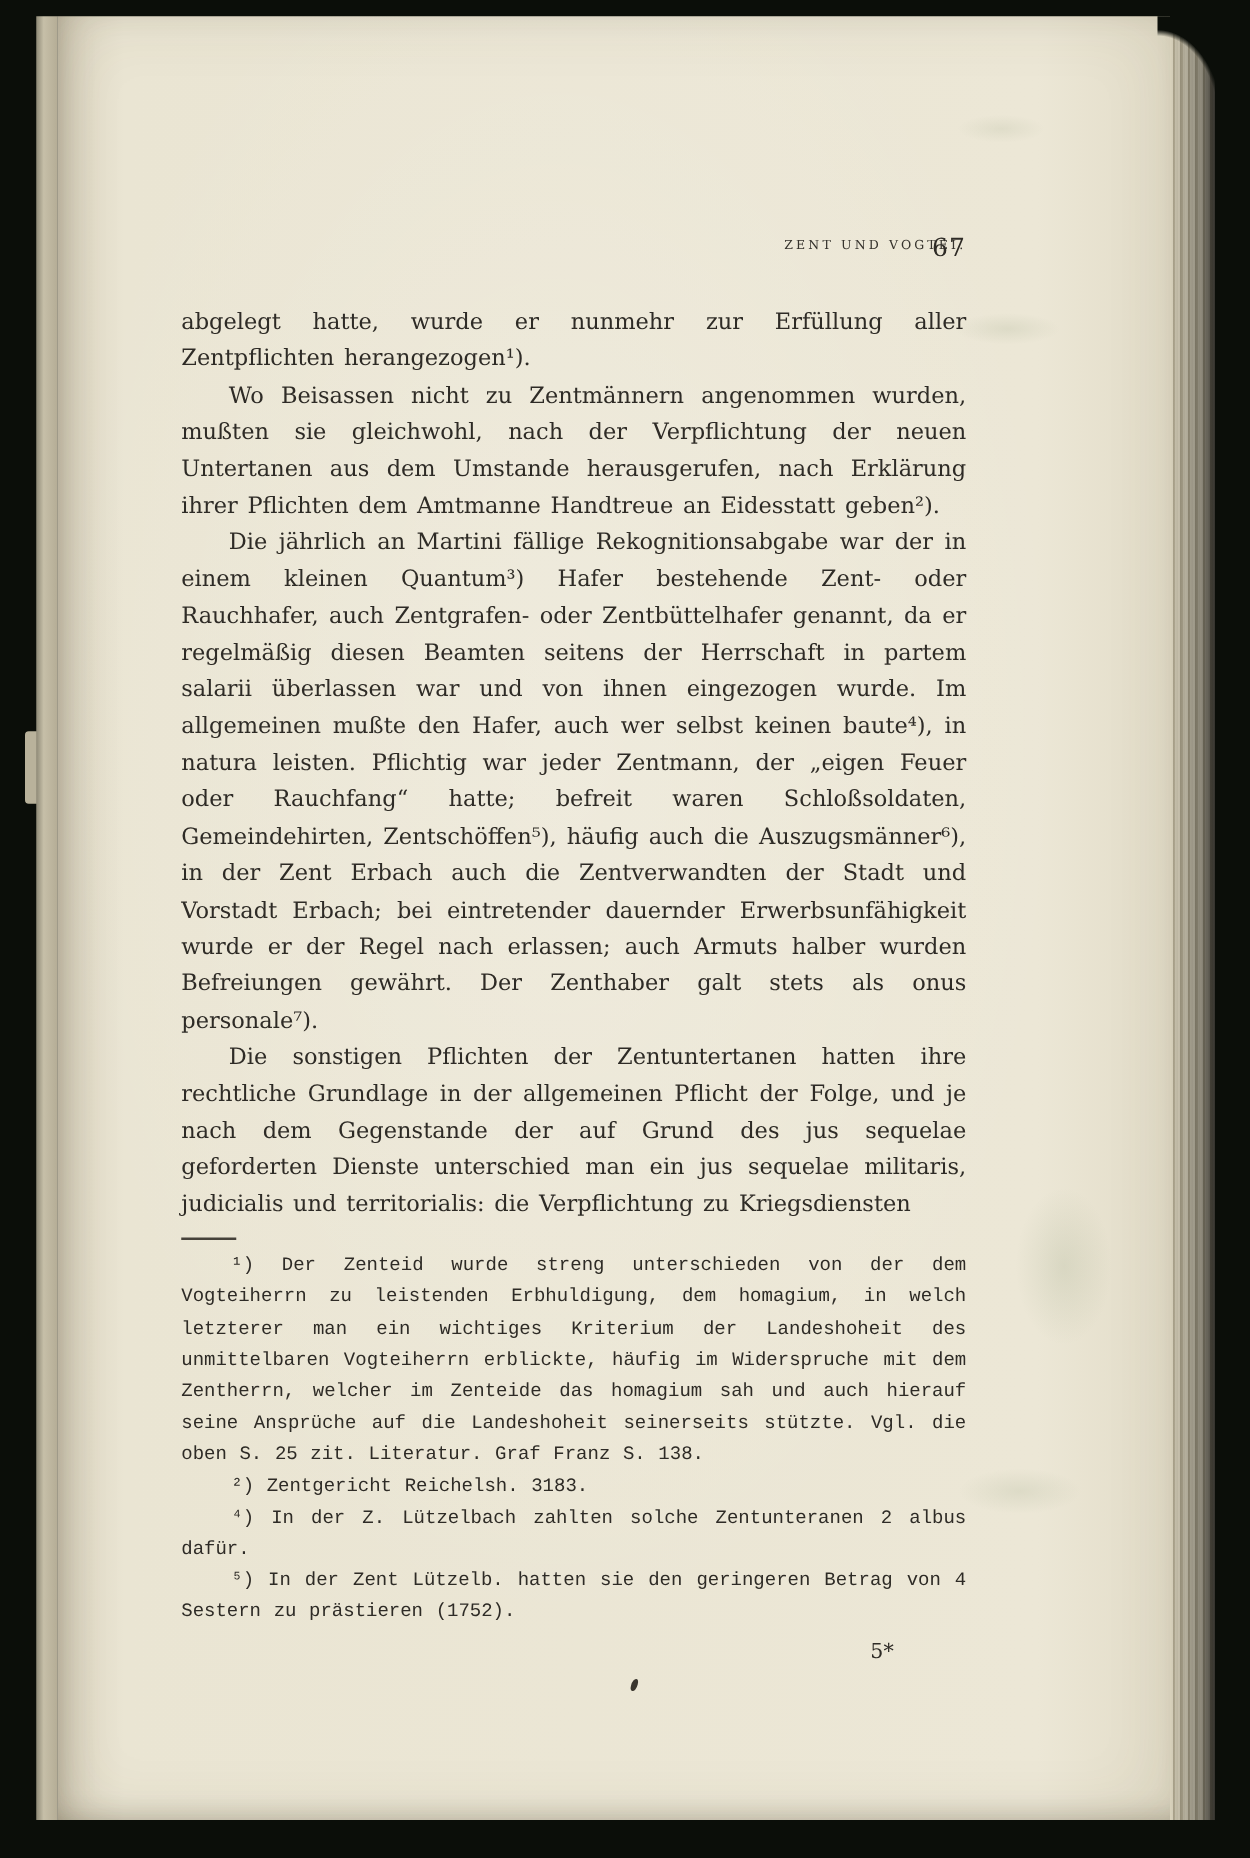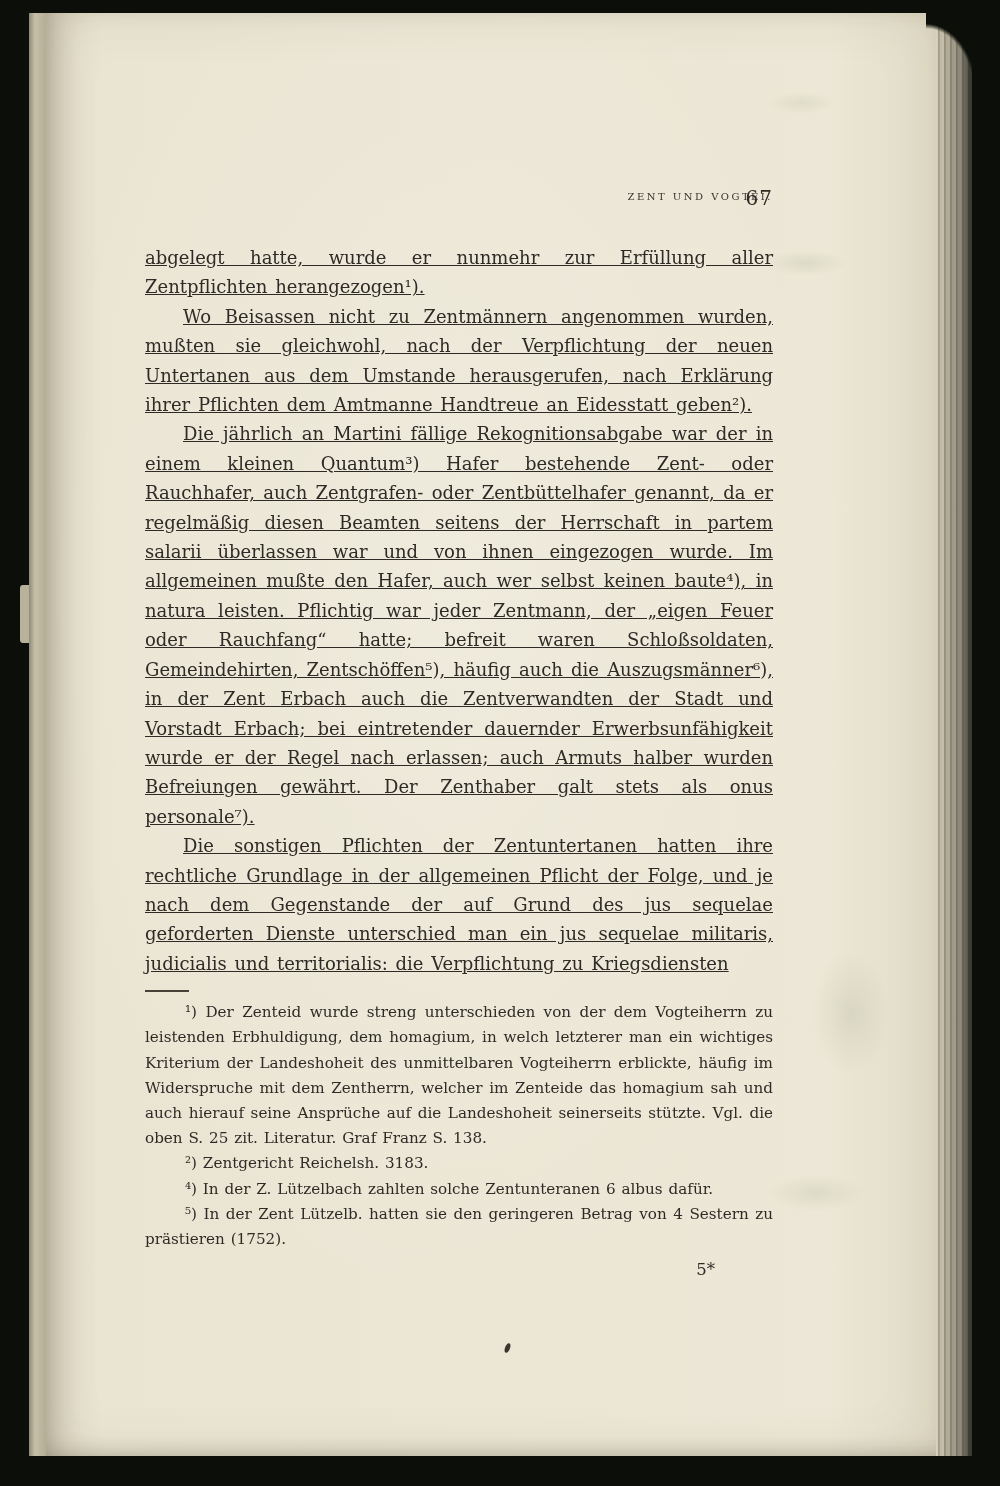--- a/index.html
+++ b/index.html
@@ -101,37 +101,38 @@
     letter-spacing: 1px;
     color: #2e2b26;
   }
   .body-text {
     margin-top: 26px;
     font-size: 18px;
     line-height: 29.4px;
     text-align: justify;
     word-spacing: 2px;
   }
-  .para { margin: 0; text-decoration: underline; }
+  .para { margin: 0; }
   .para.indented { text-indent: 38px; }
   .footnote-separator {
     width: 44px;
     height: 0;
     border-top: 2px solid #46423a;
     margin: 12px 0 8px 0;
   }
   .footnotes {
     font-size: 15.2px;
     line-height: 25.2px;
     text-align: justify;
     word-spacing: 1px;
   }
   .footnote {
     margin: 0;
     text-indent: 40px;
+    font-family: Liberation Mono, monospace;
   }
   .section-signature {
     margin-top: 8px;
     padding-right: 58px;
     text-align: right;
     font-size: 16.5px;
   }
   
   .ink-mark {
     position: absolute;
@@ -182,21 +183,21 @@
         <p class="para indented">Wo Beisassen nicht zu Zentmännern angenommen wurden, mußten sie gleichwohl, nach der Verpflichtung der neuen Untertanen aus dem Umstande herausgerufen, nach Erklärung ihrer Pflichten dem Amtmanne Handtreue an Eidesstatt geben²).</p>
         <p class="para indented">Die jährlich an Martini fällige Rekognitionsabgabe war der in einem kleinen Quantum³) Hafer bestehende Zent- oder Rauchhafer, auch Zentgrafen- oder Zentbüttelhafer genannt, da er regelmäßig diesen Beamten seitens der Herrschaft in partem salarii überlassen war und von ihnen eingezogen wurde. Im allgemeinen mußte den Hafer, auch wer selbst keinen baute⁴), in natura leisten. Pflichtig war jeder Zentmann, der „eigen Feuer oder Rauchfang“ hatte; befreit waren Schloßsoldaten, Gemeindehirten, Zentschöffen⁵), häufig auch die Auszugsmänner⁶), in der Zent Erbach auch die Zentverwandten der Stadt und Vorstadt Erbach; bei eintretender dauernder Erwerbsunfähigkeit wurde er der Regel nach erlassen; auch Armuts halber wurden Befreiungen gewährt. Der Zenthaber galt stets als onus personale⁷).</p>
         <p class="para indented">Die sonstigen Pflichten der Zentuntertanen hatten ihre rechtliche Grundlage in der allgemeinen Pflicht der Folge, und je nach dem Gegenstande der auf Grund des jus sequelae geforderten Dienste unterschied man ein jus sequelae militaris, judicialis und territorialis: die Verpflichtung zu Kriegsdiensten</p>
       </div>
 
       <div class="footnote-separator"></div>
 
       <div class="footnotes">
         <p class="footnote">¹) Der Zenteid wurde streng unterschieden von der dem Vogteiherrn zu leistenden Erbhuldigung, dem homagium, in welch letzterer man ein wichtiges Kriterium der Landeshoheit des unmittelbaren Vogteiherrn erblickte, häufig im Widerspruche mit dem Zentherrn, welcher im Zenteide das homagium sah und auch hierauf seine Ansprüche auf die Landeshoheit seinerseits stützte. Vgl. die oben S. 25 zit. Literatur. Graf Franz S. 138.</p>
         <p class="footnote">²) Zentgericht Reichelsh. 3183.</p>
-        <p class="footnote">⁴) In der Z. Lützelbach zahlten solche Zentunteranen 6 albus dafür.</p>
+        <p class="footnote">⁴) In der Z. Lützelbach zahlten solche Zentunteranen 2 albus dafür.</p>
         <p class="footnote">⁵) In der Zent Lützelb. hatten sie den geringeren Betrag von 4 Sestern zu prästieren (1752).</p>
       </div>
 
       <div class="section-signature">5*</div>
 
     </div>
 
     <div class="ink-mark"></div>
 
   </div>

